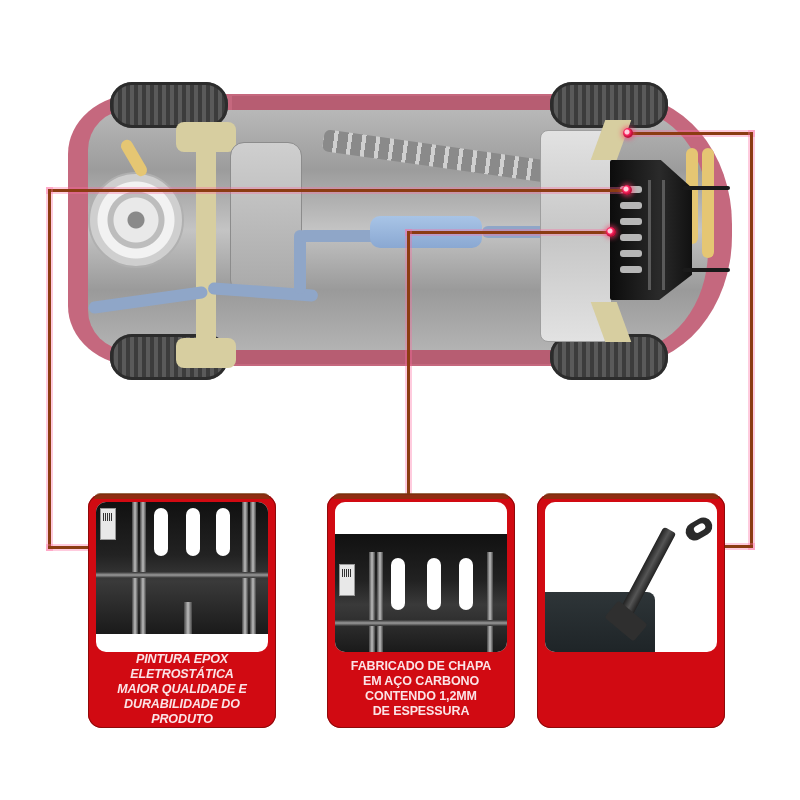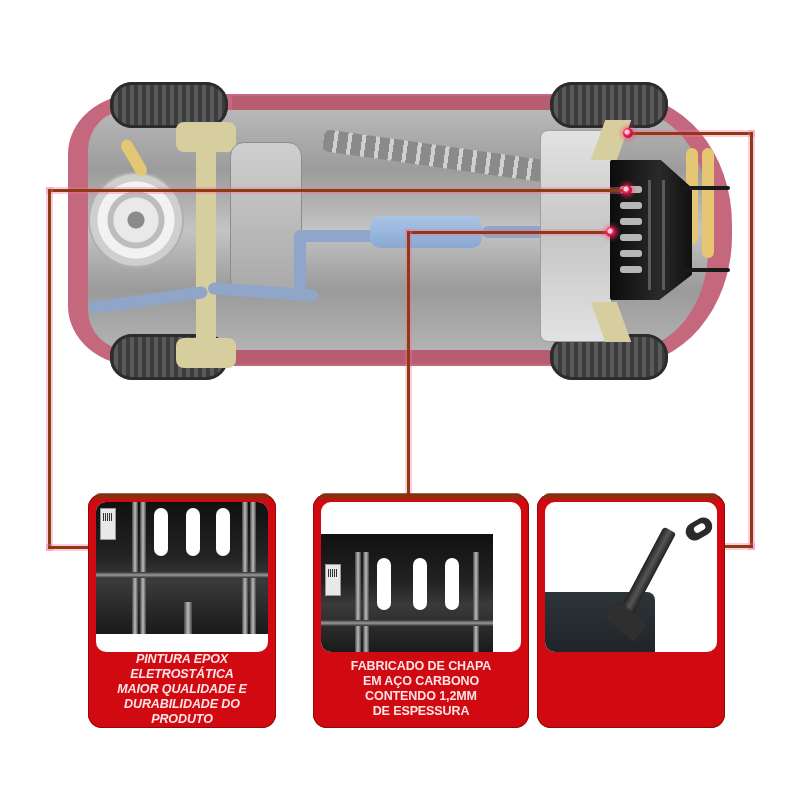--- a/index.html
+++ b/index.html
@@ -221,21 +221,21 @@
     <div class="rib-v" style="left:154px; top:0; height:132px;"></div>
     <div class="rib-h" style="left:0; top:70px; width:172px;"></div>
     <div class="rib-v" style="left:88px; top:100px; height:32px; width:8px;"></div>
   </div>
   <div class="panel-caption">PINTURA EPOX
 ELETROSTÁTICA
 MAIOR QUALIDADE E
 DURABILIDADE DO PRODUTO</div>
 </div>
 
-<div class="panel" style="left:313px;padding-left:28px;">
+<div class="panel" style="left:327px;">
   <div class="panel-photo">
     <div class="metal" style="left:0; top:32px; width:172px; height:118px;"></div>
     <div class="label-sticker" style="left:4px; top:62px;"></div>
     <div class="slot-hole" style="left:56px; top:56px; height:52px;"></div>
     <div class="slot-hole" style="left:92px; top:56px; height:52px;"></div>
     <div class="slot-hole" style="left:124px; top:56px; height:52px;"></div>
     <div class="rib-v" style="left:34px; top:50px; height:100px;"></div>
     <div class="rib-v" style="left:42px; top:50px; height:100px;"></div>
     <div class="rib-v" style="left:152px; top:50px; height:100px;"></div>
     <div class="rib-h" style="left:0; top:118px; width:172px;"></div>

